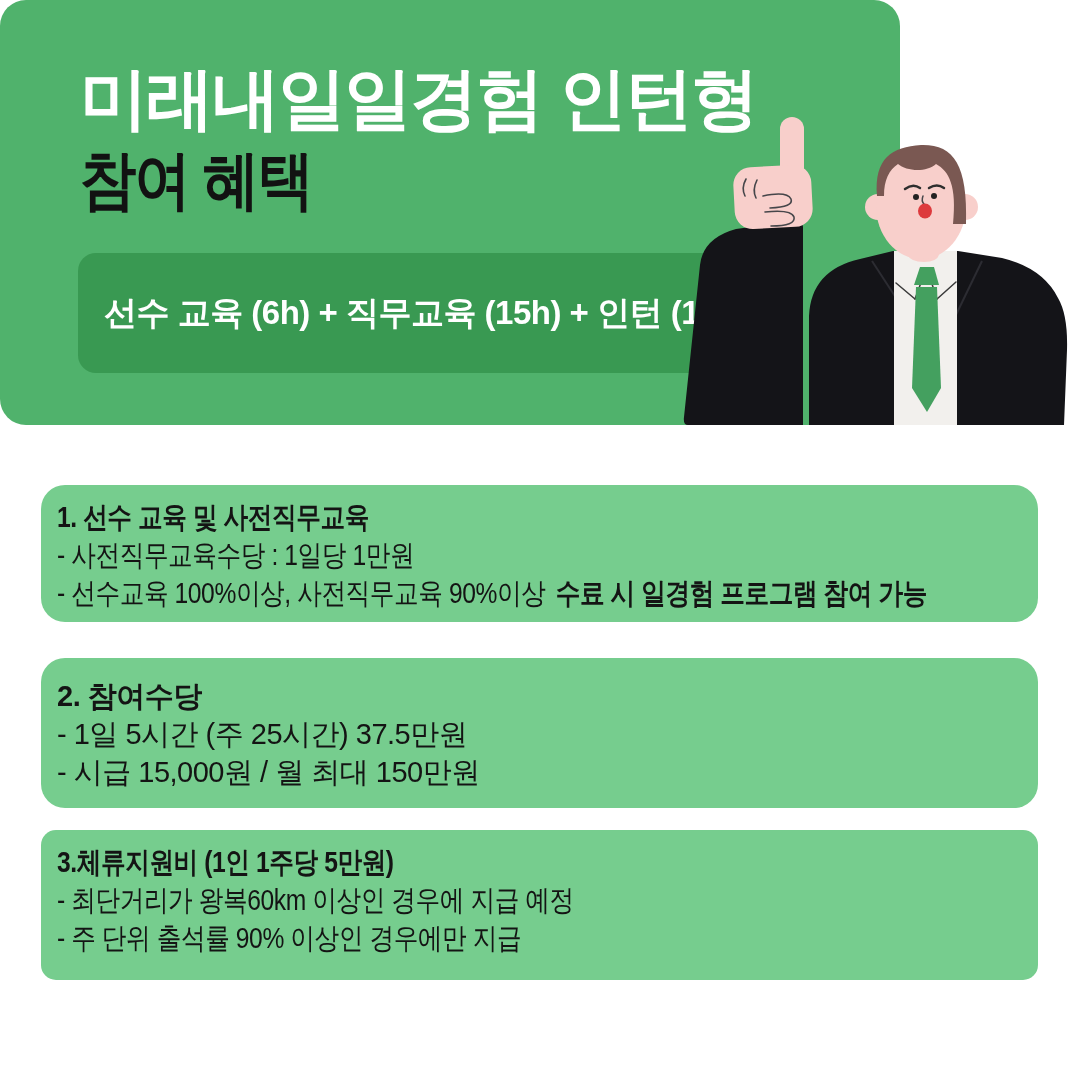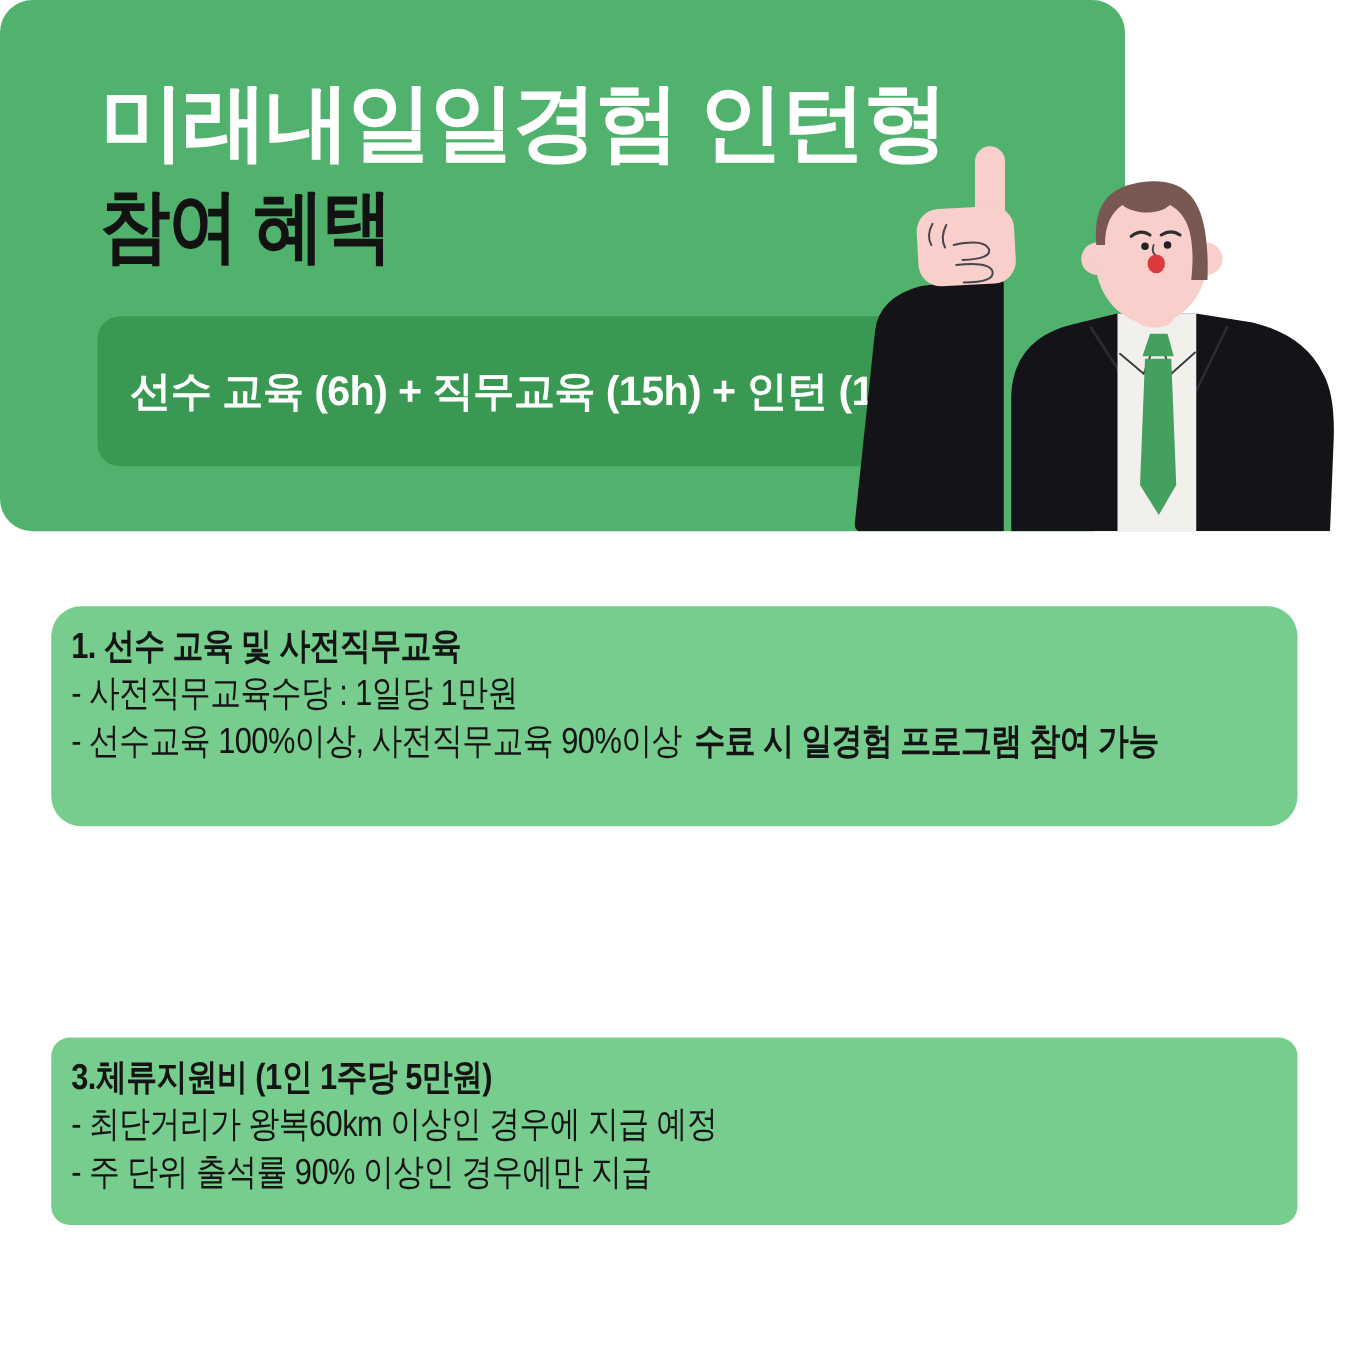--- a/index.html
+++ b/index.html
@@ -22,21 +22,21 @@
     position:absolute;left:78px;top:253px;width:716px;height:120px;
     background:#399952;border-radius:18px;display:flex;align-items:center;z-index:1;
   }
   .banner-text{
     padding-left:26px;color:#ffffff;font-size:33px;font-weight:bold;
     letter-spacing:-0.5px;white-space:nowrap;
   }
   .man{position:absolute;left:680px;top:100px;width:400px;height:325px;z-index:2;}
   
   .card{
-    position:absolute;left:41px;width:997px;height:176px;background:#76CD8E;
+    position:absolute;left:41px;width:997px;height:137px;background:#76CD8E;
     border-radius:24px;color:#141414;
   }
   .card1{top:485px;} .card2{top:658px;height:150px;} .card3{top:830px;height:150px;border-radius:15px;}
   .card-inner{padding:13px 0 0 16px;}
   .card2 .card-inner{padding-top:19px;}
   .card-line{
     font-size:29px;line-height:38px;white-space:nowrap;font-weight:normal;
     letter-spacing:-0.5px;
   }
   .card-title{font-weight:bold;}
@@ -107,20 +107,27 @@
   </div>
 
   <div class="card card1 cond">
     <div class="card-inner">
       <div class="card-line card-title">1. 선수 교육 및 사전직무교육</div>
       <div class="card-line">- 사전직무교육수당 : 1일당 1만원</div>
       <div class="card-line"><span>- 선수교육 100%이상, 사전직무교육 90%이상</span><span class="bold-seg">수료 시 일경험 프로그램 참여 가능</span></div>
     </div>
   </div>
 
+  <div class="card card2">
+    <div class="card-inner">
+      <div class="card-line card-title">2. 참여수당</div>
+      <div class="card-line">- 1일 5시간 (주 25시간) 37.5만원</div>
+      <div class="card-line">- 시급 15,000원 / 월 최대 150만원</div>
+    </div>
+  </div>
 
   <div class="card card3 cond">
     <div class="card-inner">
       <div class="card-line card-title">3.체류지원비 (1인 1주당 5만원)</div>
       <div class="card-line">- 최단거리가 왕복60km 이상인 경우에 지급 예정</div>
       <div class="card-line">- 주 단위 출석률 90% 이상인 경우에만 지급</div>
     </div>
   </div>
 
 </div>

